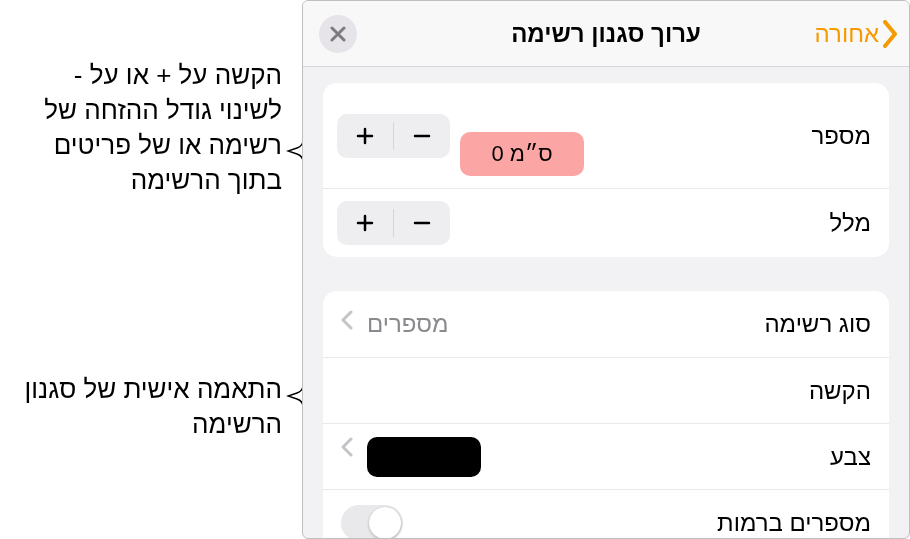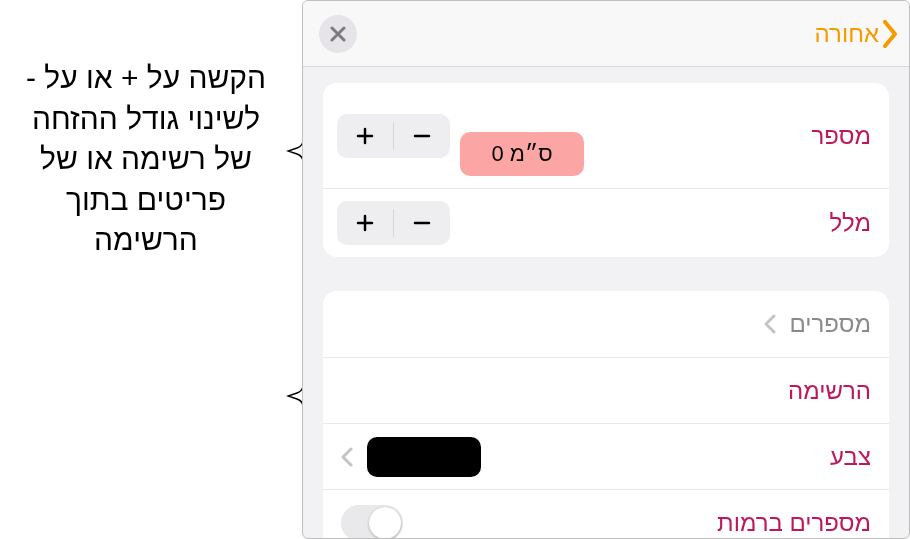--- a/index.html
+++ b/index.html
@@ -64,21 +64,21 @@
   .row {
     display: flex;
     align-items: center;
     justify-content: space-between;
     padding: 12px 18px 12px 14px;
     min-height: 62px;
   }
   .group .row + .row { border-top: 1px solid #e9e9eb; }
   .row .label {
     font-size: 24px;
-    color: #be185d;
+    color: #000000;
   }
   .row .controls {
     display: flex;
     align-items: center;
     gap: 10px;
   }
   .value-pill {
     min-width: 124px;
     height: 44px;
     border-radius: 10px;
@@ -117,21 +117,21 @@
   .group2 {
     background: #fff;
     margin: 0 20px;
     border-radius: 14px 14px 0 0;
     overflow: hidden;
   }
   .group2 .row { min-height: 66px; padding: 0 18px; }
   .group2 .row + .row { border-top: 1px solid #e9e9eb; }
   .row .right-side {
     display: flex;
-    align-items: center;
+    align-items: flex-start;
     gap: 14px;
   }
   .detail {
     font-size: 24px;
     color: #8a8a8e;
     direction: ltr;
   }
   .chevron {
     color: #c4c4c8;
     display:flex; align-items:center;
@@ -153,63 +153,65 @@
   }
   .color-swatch {
     width: 114px; height: 40px;
     border-radius: 10px;
     background: #000;
   }
 
   
   .callout {
     position: absolute;
-    text-align: center;
+    text-align: right;
     direction: rtl;
-    font-size: 30px;
+    font-size: 26px;
     line-height: 1.35;
     color: #000;
   }
   .callout-1 { top: 58px; right: 628px; width: 272px; }
   .callout-2 { top: 372px; right: 628px; width: 272px; }
 
   .brace {
     position: absolute;
     left: 286px;
     width: 18px;
   }
   .brace svg { display:block; }
 
 </style>
 </head>
 <body>
 
 <div class="stage">
 
   <div class="callout callout-1">הקשה על + או על - לשינוי גודל ההזחה של רשימה או של פריטים בתוך הרשימה</div>
+  <div class="callout callout-2">התאמה אישית של סגנון הרשימה</div>
 
   <div class="brace" style="top:94px;">
     <svg width="18" height="116" viewBox="0 0 18 116">
       <path d="M17 0 v46 q0 6 -6 8 l-9 3 l9 3 q6 2 6 8 v48" fill="none" stroke="#000" stroke-width="1.5"></path>
     </svg>
   </div>
   <div class="brace" style="top:266px;">
     <svg width="18" height="262" viewBox="0 0 18 262">
       <path d="M17 0 v119 q0 6 -6 8 l-9 3 l9 3 q6 2 6 8 v121" fill="none" stroke="#000" stroke-width="1.5"></path>
     </svg>
   </div>
 
   <div class="panel">
     <div class="header">
       <div class="back">
         <svg width="16" height="28" viewBox="0 0 16 28">
           <path d="M4 2 L14 14 L4 26" fill="none" stroke="#f59b00" stroke-width="4" stroke-linecap="round" stroke-linejoin="round"></path>
         </svg>
         <span>אחורה</span>
       </div>
+      <div class="title">ערוך סגנון רשימה</div>
       <div class="close">
         <svg width="16" height="16" viewBox="0 0 16 16">
           <path d="M2 2 L14 14 M14 2 L2 14" stroke="#7b7b80" stroke-width="3" stroke-linecap="round"></path>
         </svg>
       </div>
     </div>
 
     <div class="scroll">
 
       <div class="group">
@@ -247,31 +249,32 @@
                     <path d="M2 9 H16 M9 2 V16" stroke="#000" stroke-width="2.5" stroke-linecap="round"></path>
                   </svg>
                 </button>
             </div>
           </div>
         </div>
       </div>
 
       <div class="group2">
         <div class="row">
+          <span class="label">סוג רשימה</span>
           <div class="right-side">
             <span class="detail">מספרים</span>
             <span class="chevron">
               <svg width="12" height="20" viewBox="0 0 12 20">
                   <path d="M10 2 L2 10 L10 18" fill="none" stroke="#c4c4c8" stroke-width="3" stroke-linecap="round" stroke-linejoin="round"></path>
                 </svg>
             </span>
           </div>
         </div>
         <div class="row">
-          <span class="label">הרשימה</span>
+          <span class="label">הקשה</span>
         </div>
         <div class="row">
           <span class="label">צבע</span>
           <div class="right-side">
             <div class="color-swatch" style="background: rgb(0, 0, 0);"></div>
             <span class="chevron">
               <svg width="12" height="20" viewBox="0 0 12 20">
                   <path d="M10 2 L2 10 L10 18" fill="none" stroke="#c4c4c8" stroke-width="3" stroke-linecap="round" stroke-linejoin="round"></path>
                 </svg>
             </span>

